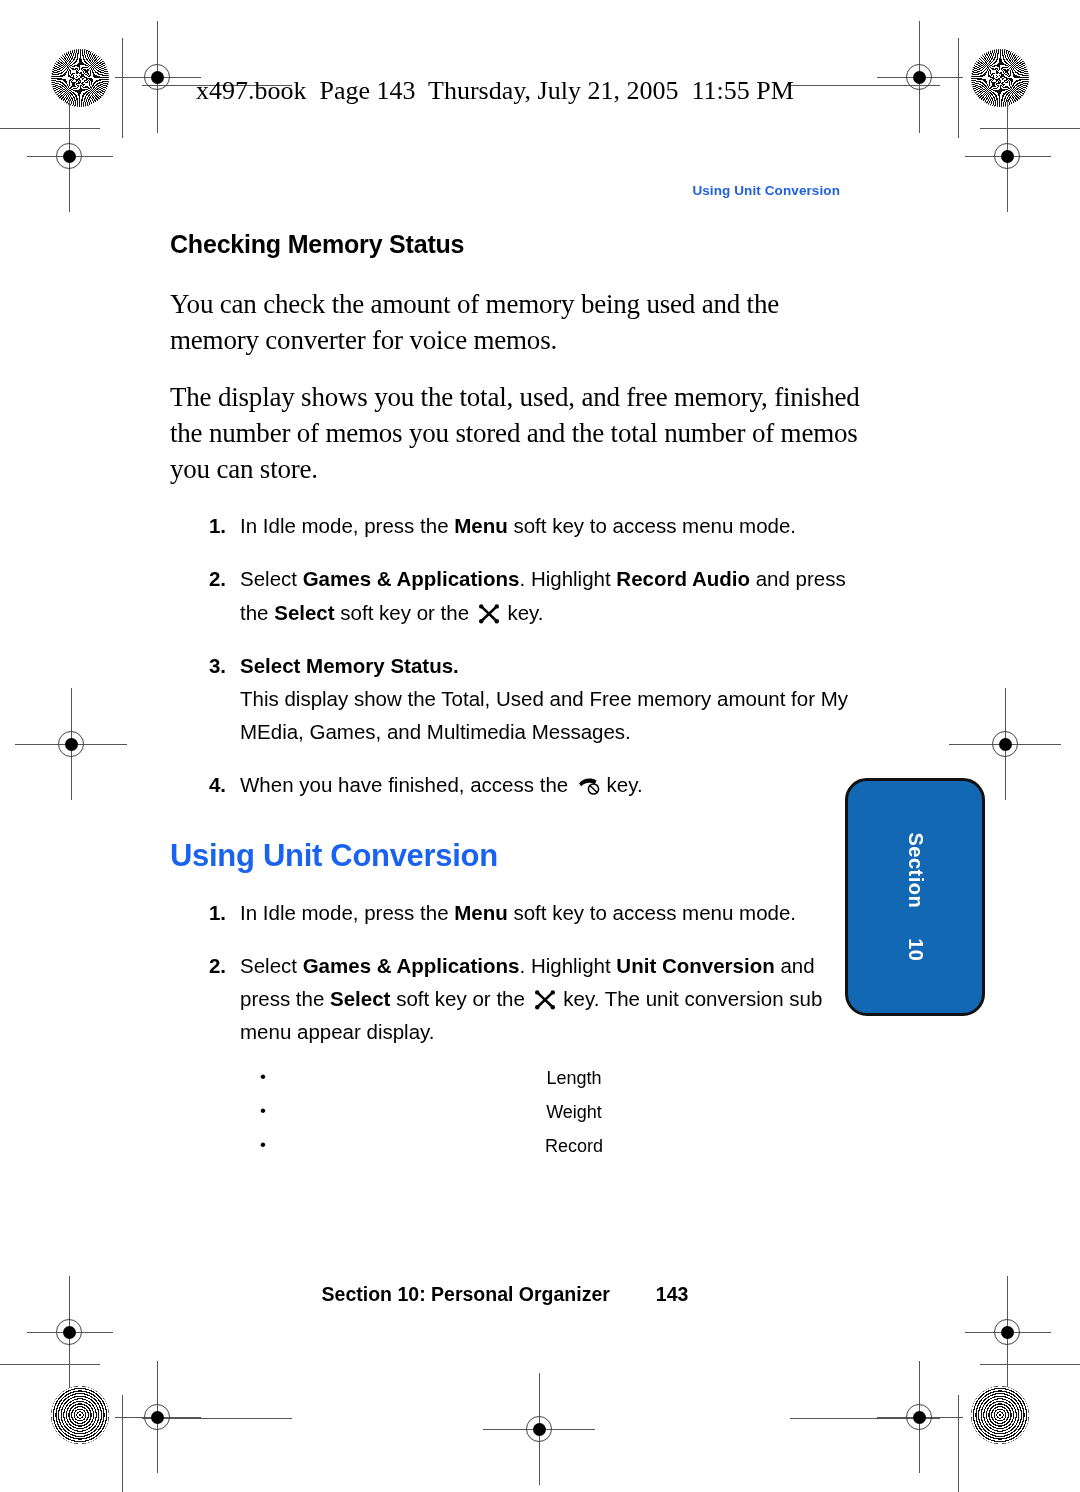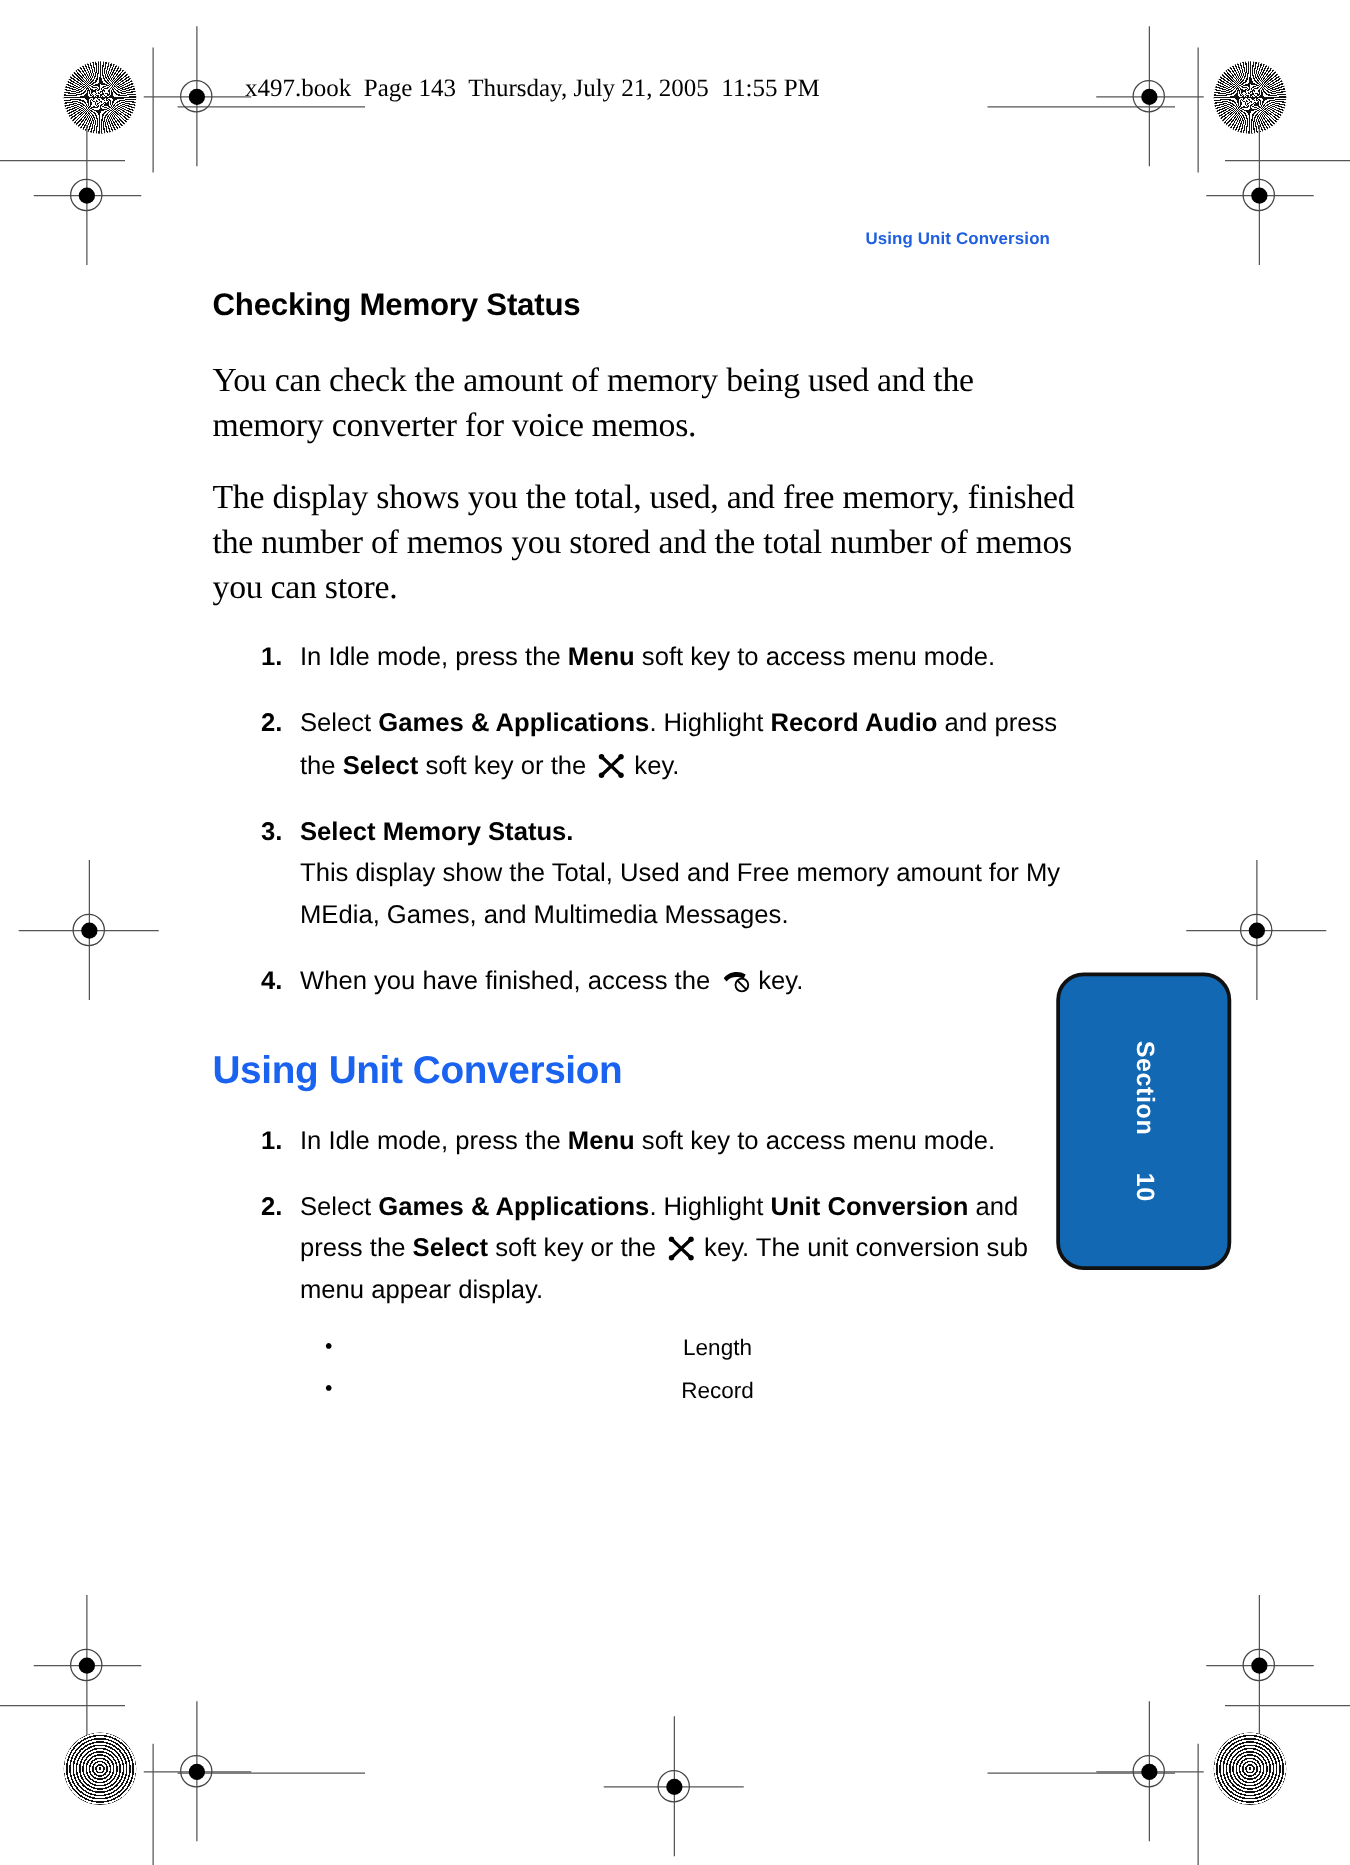--- a/index.html
+++ b/index.html
@@ -68,23 +68,23 @@
 
   
   .page {
     position: absolute;
     left: 0; top: 0;
     width: 1080px; height: 1492px;
   }
 
   .file-header {
     position: absolute;
-    left: 196px; top: 60px;
+    left: 196px; top: 76px;
     font-family: "Liberation Serif", serif;
-    font-size: 20px;
+    font-size: 26px;
     color: #000;
     white-space: pre;
   }
 
   .running-header {
     position: absolute;
     left: 170px; top: 183px;
     width: 670px;
     text-align: right;
     font-family: "Liberation Sans", sans-serif;
@@ -360,25 +360,29 @@
                 <path d="M3.2 2.4 L18.8 17.2 M18.8 2.4 L3.2 17.2" stroke="#000" stroke-width="2.6" fill="none"></path>
                 <circle cx="3.2" cy="2.4" r="2.2" fill="#000"></circle>
                 <circle cx="18.8" cy="2.4" r="2.2" fill="#000"></circle>
                 <circle cx="3.2" cy="17.2" r="2.2" fill="#000"></circle>
                 <circle cx="18.8" cy="17.2" r="2.2" fill="#000"></circle>
               </svg></span><span> key. The unit conversion sub menu appear display.</span></span></li>
       </ol>
 
     <ul class="bullets">
         <li>Length</li>
+        <li>Weight</li>
         <li>Record</li>
       </ul>
 
   </div>
 
   <div class="section-tab">
     <div class="tab-text">
       <span>Section</span><span class="tab-num">10</span>
     </div>
   </div>
 
+  <div class="footer">
+    <span>Section 10: Personal Organizer</span><span class="pagenum">143</span>
+  </div>
 
 </div>
 
 </body></html>

